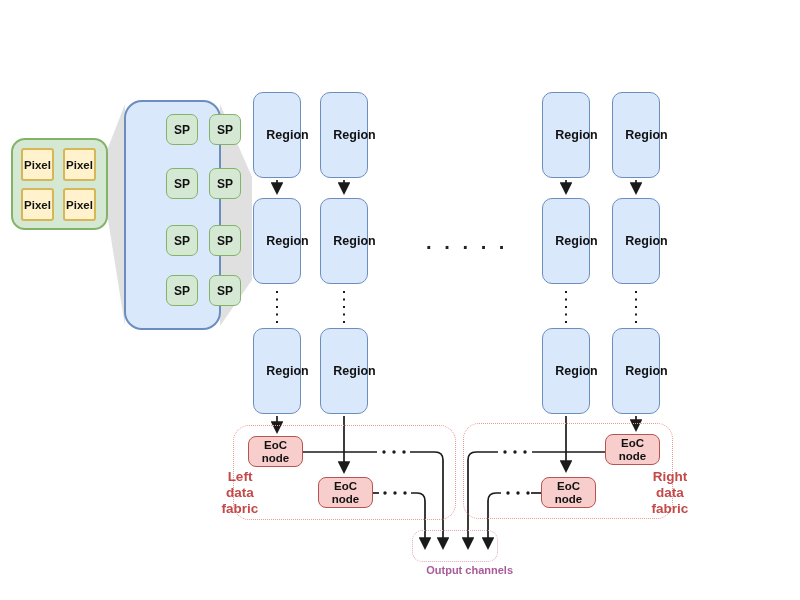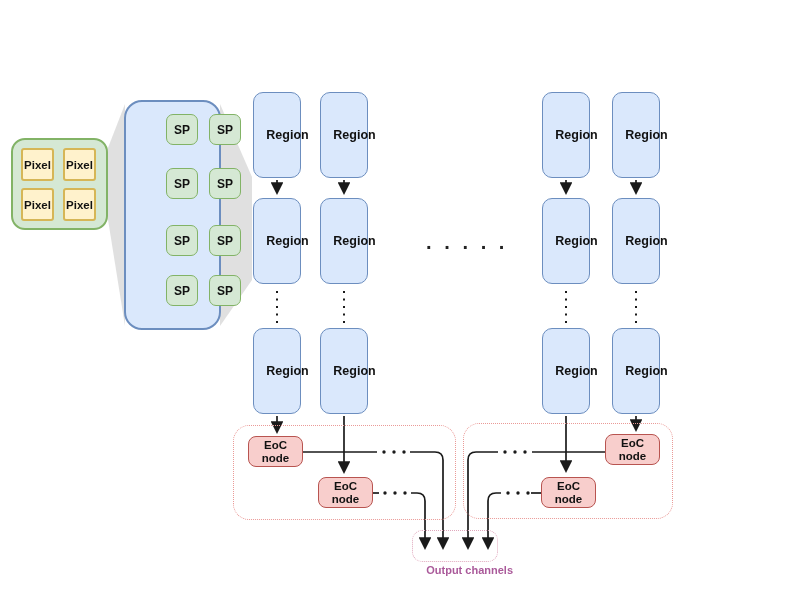--- a/index.html
+++ b/index.html
@@ -151,17 +151,19 @@
   <div class="abs region-box cellText" style="left:612px;top:328px;width:48px;height:86px;">Region</div>
 
   <div class="abs fabric-outline" style="left:233px;top:425px;width:223px;height:95px;"></div>
   <div class="abs fabric-outline" style="left:463px;top:423px;width:210px;height:96px;"></div>
 
   <div class="abs eoc-node" style="left:248px;top:436px;width:55px;height:31px;">EoC node</div>
   <div class="abs eoc-node" style="left:318px;top:477px;width:55px;height:31px;">EoC node</div>
   <div class="abs eoc-node" style="left:605px;top:434px;width:55px;height:31px;">EoC node</div>
   <div class="abs eoc-node" style="left:541px;top:477px;width:55px;height:31px;">EoC node</div>
 
+  <div class="abs fabric-label" style="left:213px;top:469px;width:54px;">Left data fabric</div>
+  <div class="abs fabric-label" style="left:643px;top:469px;width:54px;">Right data fabric</div>
 
   <div class="abs output-box" style="left:412px;top:530px;width:86px;height:32px;"></div>
   <div class="abs output-label" style="left:398px;top:564px;width:115px;">Output channels</div>
 
 </div>
 
 </body></html>

